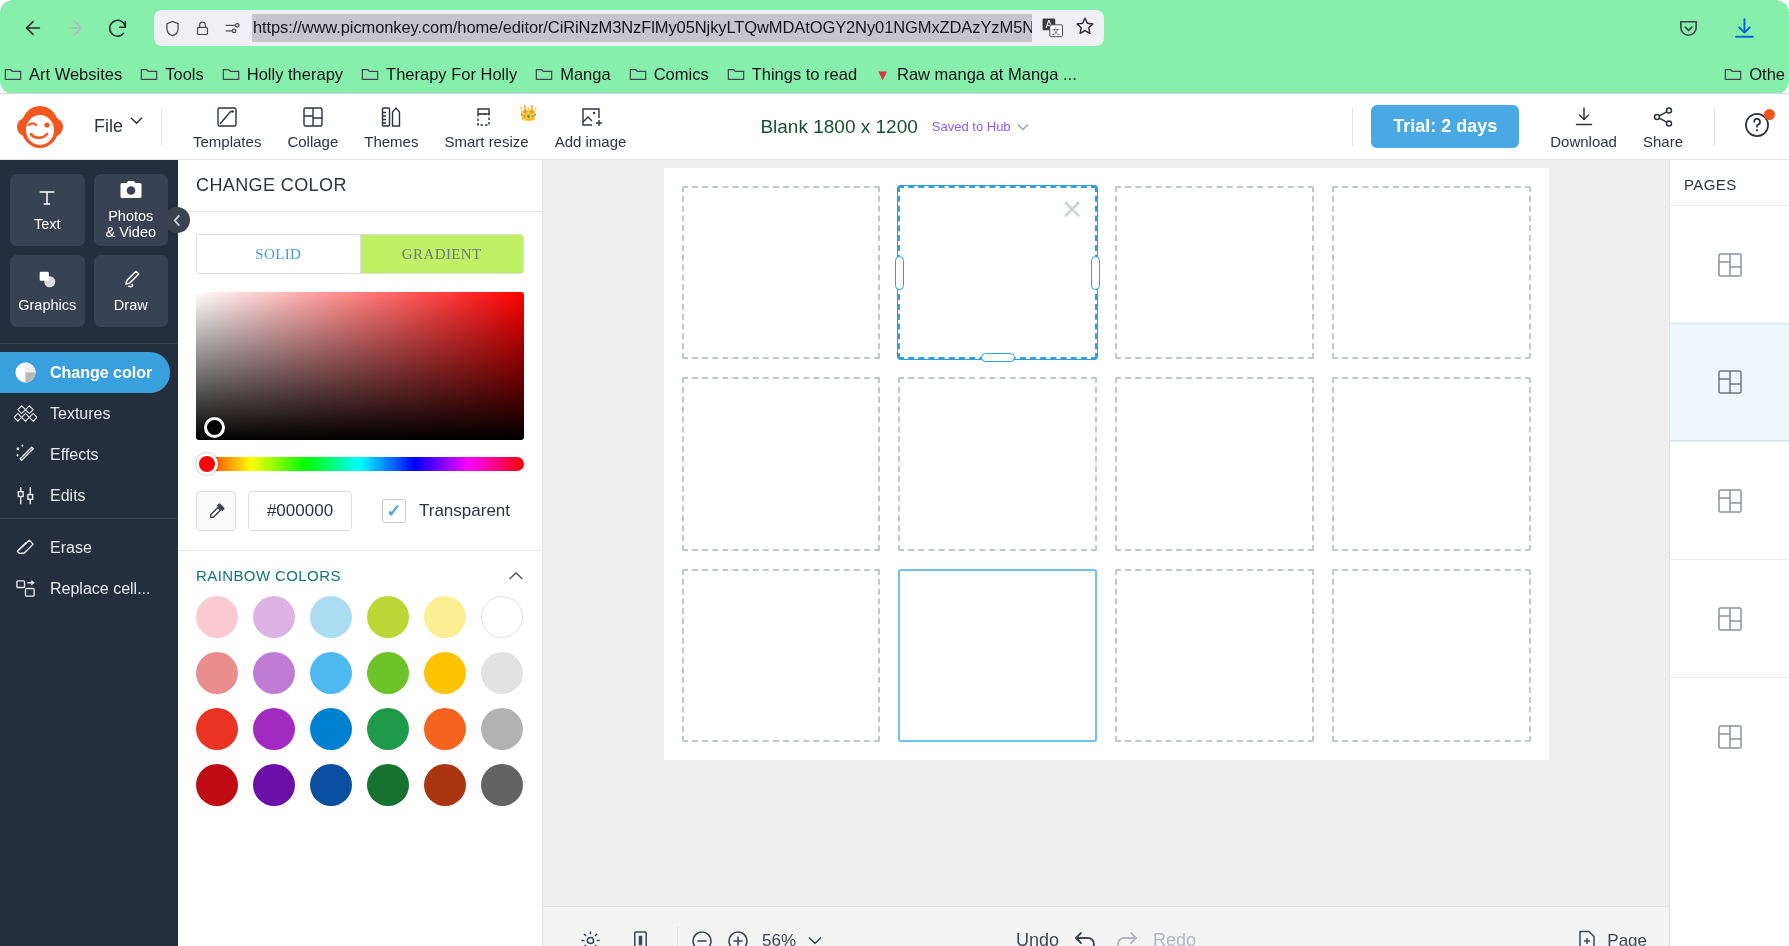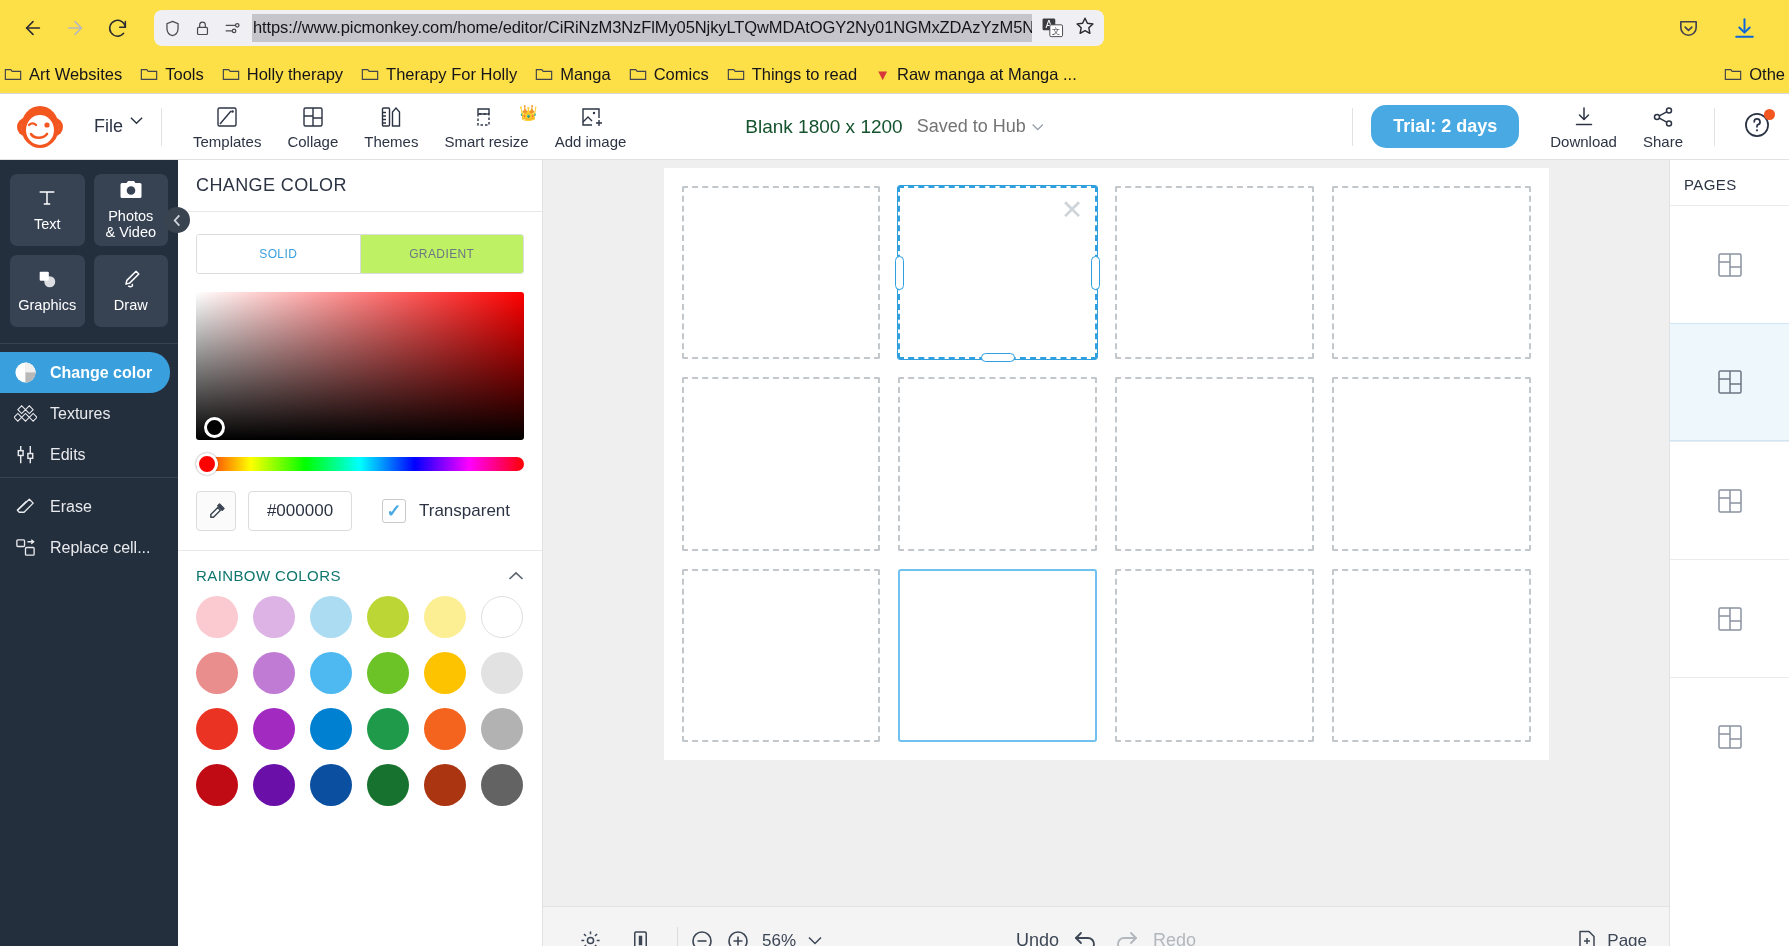--- a/index.html
+++ b/index.html
@@ -4,21 +4,21 @@
 <style>
   * { box-sizing: border-box; margin: 0; padding: 0; }
   html, body {
     width: 1789px; height: 946px;
     font-family: "Liberation Sans", sans-serif;
     background: #ffffff;
     overflow: hidden;
   }
 
   
-  .browser-chrome { width: 100%; background: #fde047; }
+  .browser-chrome { width: 100%; background: #86efac; border-radius: 13px; }
   .nav-bar {
     height: 56px; display: flex; align-items: center;
     padding: 0 14px; gap: 4px;
   }
   .nav-btn {
     width: 38px; height: 38px; display: flex; align-items: center;
     justify-content: center; border-radius: 6px; cursor: pointer;
     color: #2b2a33;
   }
   .nav-btn.disabled { color: #b9b8bd; }
@@ -79,29 +79,29 @@
   .tb-item .ico { height: 26px; display:flex;align-items:center; }
   .tb-item .lbl { font-size: 15px; color: #2c3444; white-space: nowrap; }
   .crown { position: absolute; top: 2px; right: 4px; font-size: 15px;
            color: #f5b31b; }
 
   .doc-title-wrap {
     position: absolute; left: 50%; transform: translateX(-50%);
     display: flex; align-items: center; gap: 14px;
   }
   .doc-title { font-size: 19px; color: #14532d; }
-  .doc-saved { font-size: 18px; color: #737373; display:flex; align-items:center; gap:6px;}
+  .doc-saved { font-size: 13px; color: #8b5cf6; display:flex; align-items:center; gap:6px;}
 
   .tb-right {
     margin-left: auto; display: flex; align-items: center; gap: 0;
     padding-right: 8px;
   }
   .trial-btn {
     background: #49a9e3; color: #fff; font-size: 18px; font-weight: bold;
-    padding: 11px 22px; border-radius: 15px; cursor: pointer;
+    padding: 11px 22px; border-radius: 6px; cursor: pointer;
     margin-right: 18px;
   }
   .help-btn { position: relative; padding: 0 10px; cursor: pointer; }
   .help-dot {
     position: absolute; top: -2px; right: 6px; width: 11px; height: 11px;
     border-radius: 50%; background: #f4561f;
   }
 
   
   .main-area { display: flex; height: 814px; }
@@ -153,21 +153,21 @@
     font-size: 18px; color: #2c3444; letter-spacing: .4px;
     border-bottom: 1px solid #e8e8ea;
   }
   .cc-body { padding: 22px 18px 0 18px; }
   .seg {
     display: flex; border: 1px solid #dcdcdf; border-radius: 3px;
     overflow: hidden; height: 40px;
   }
   .seg div {
     flex: 1; display: flex; align-items: center; justify-content: center;
-    font-size: 12px; cursor: pointer; letter-spacing: .4px;
+    font-size: 15px; cursor: pointer; letter-spacing: .4px; font-family: Liberation Serif, serif;
   }
   .seg .on { background: #fff; color: #3aa0dd; }
   .seg .off { background: #bef264; color: #6d7683; border-left: 1px solid #dcdcdf;}
 
   .sv-box {
     margin-top: 18px; height: 148px; border-radius: 3px; position: relative;
     background:
       linear-gradient(to top, #000, rgba(0,0,0,0)),
       linear-gradient(to right, #fff, #ff0000);
   }
@@ -626,20 +626,29 @@
       </span>
       <span>Change color</span>
     </div>
     <div class="rail-item">
       <span class="ico">
         <svg width="23" height="23" viewBox="0 0 24 24" fill="none" stroke="#e8eaed" stroke-width="1.1">
             <path d="M4 8l4-4 4 4-4 4zM12 8l4-4 4 4-4 4zM8 16l4-4 4 4-4 4zM0 16l4-4 4 4-4 4zM16 16l4-4 4 4-4 4z"></path>
           </svg>
       </span>
       <span>Textures</span>
+    </div>
+    <div class="rail-item">
+      <span class="ico">
+        <svg width="23" height="23" viewBox="0 0 24 24" fill="none" stroke="#e8eaed" stroke-width="1.5">
+            <path d="M18.5 4.5l1.5 1.5-12 12-1.5-1.5z"></path>
+            <path d="M3 5l2 2M5 5L3 7M8 2l1.5 1.5M9.5 2L8 3.5M3 12l1.5 1.5M4.5 12L3 13.5"></path>
+          </svg>
+      </span>
+      <span>Effects</span>
     </div>
     <div class="rail-item">
       <span class="ico">
         <svg width="23" height="23" viewBox="0 0 24 24" fill="none" stroke="#e8eaed" stroke-width="1.5">
             <path d="M7 3v5M7 13v8M17 3v8M17 16v5"></path>
             <rect x="4.5" y="8" width="5" height="5"></rect>
             <rect x="14.5" y="11" width="5" height="5"></rect>
           </svg>
       </span>
       <span>Edits</span>

